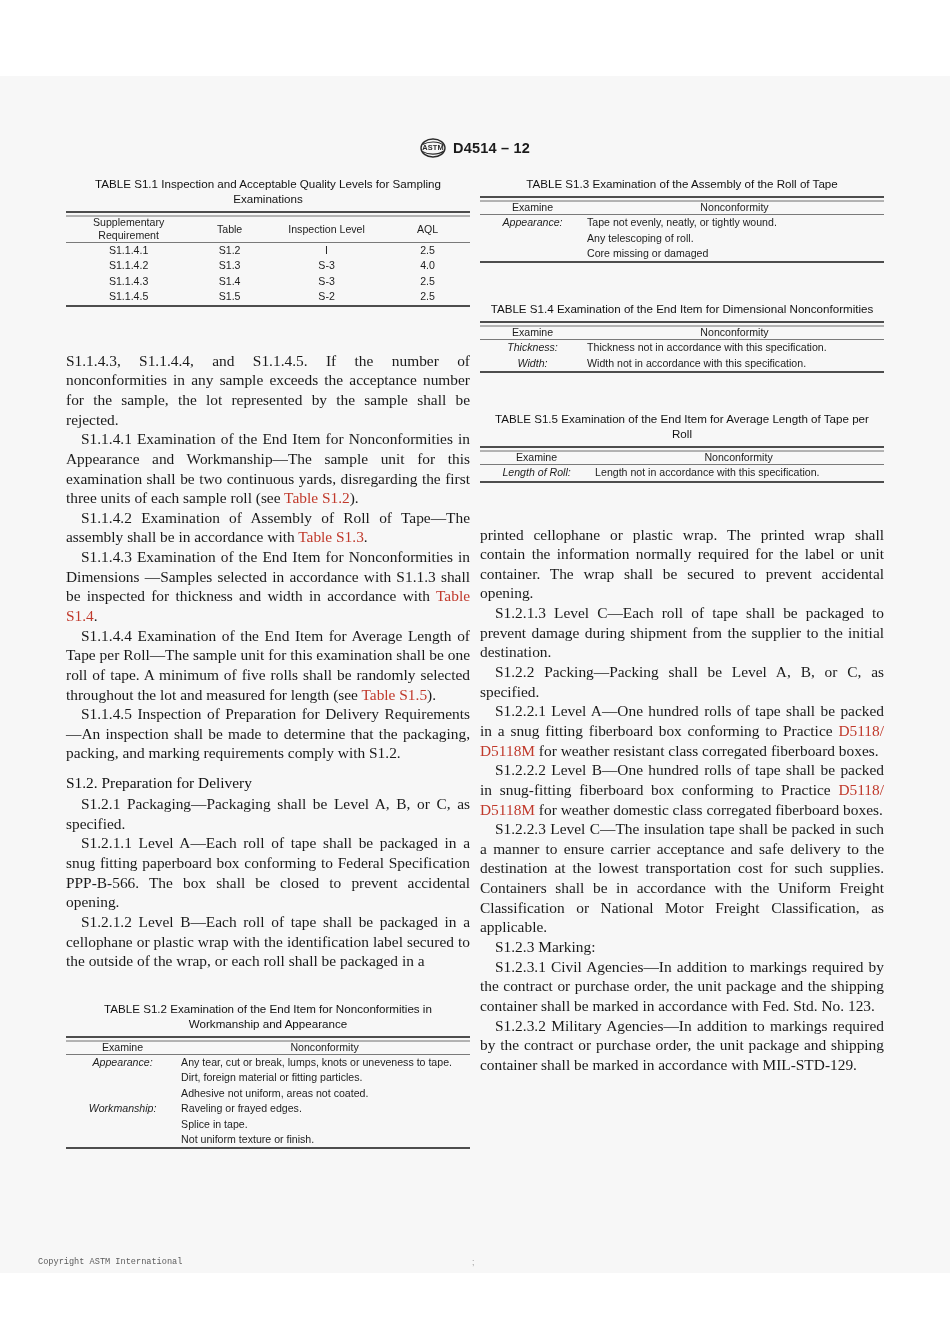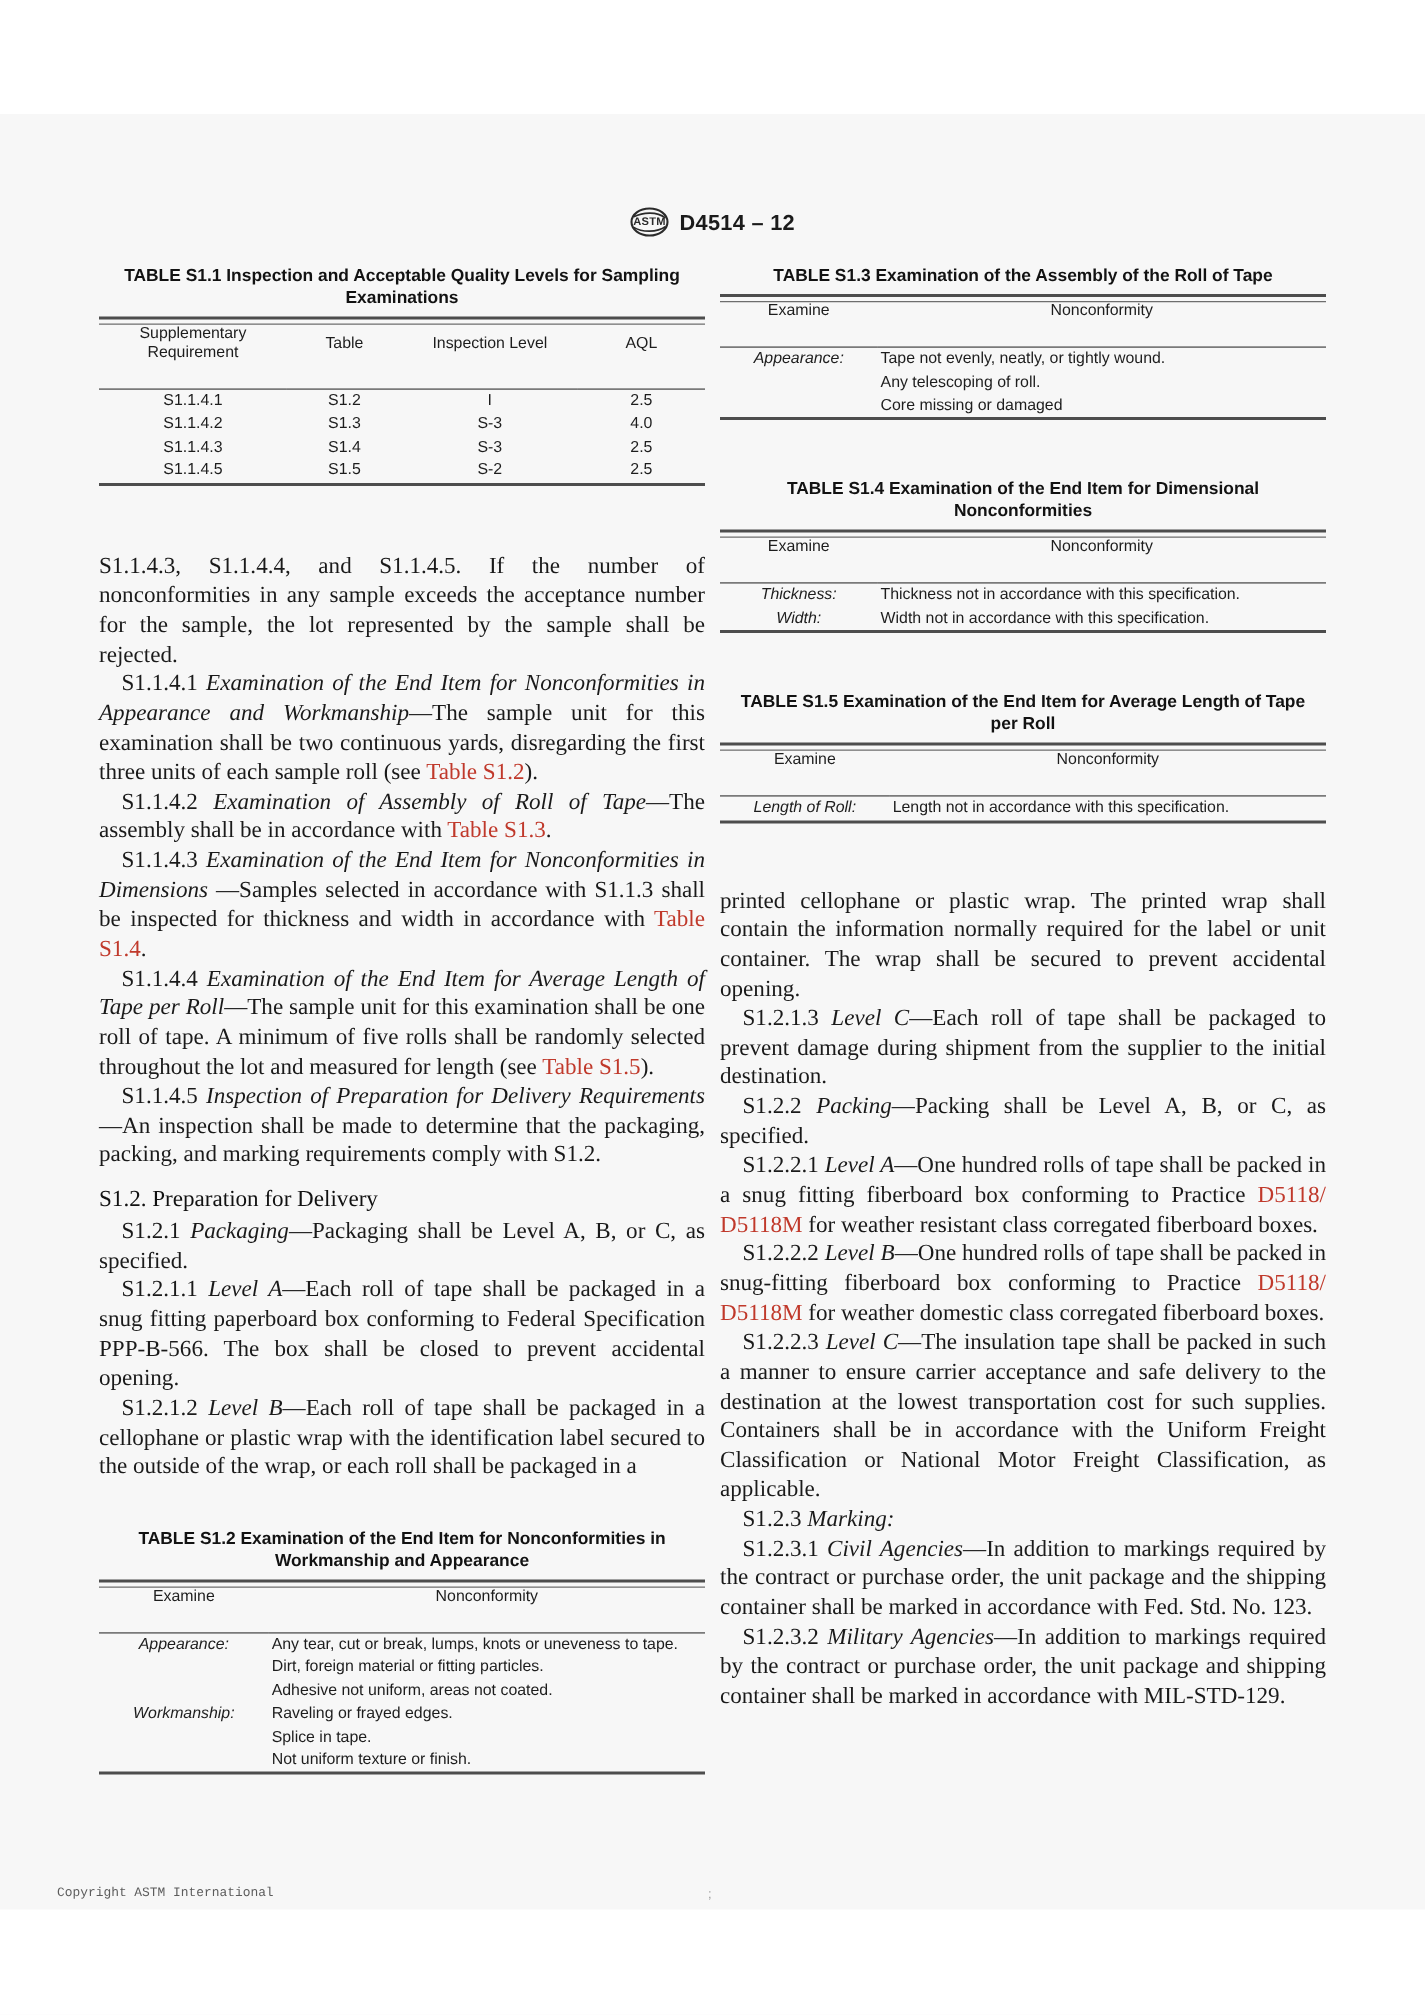--- a/index.html
+++ b/index.html
@@ -57,36 +57,36 @@
   p.body {
     margin: 0;
     font-size: 15.4px;
     line-height: 1.275;
     color: #1a1a1a;
     text-align: justify;
     text-justify: inter-word;
     hyphens: none;
   }
   p.body.ind { text-indent: 15px; }
-  .it { font-style: italic; }
+  .it { }
   .lnk { color: #c0392b; }
   h3.sec {
     margin: 11px 0 2px 0;
     font-size: 15.4px;
     font-weight: normal;
     color: #111;
     font-family: "Liberation Serif", "DejaVu Serif", serif;
   }
 
   
   .tbl { width: 100%; margin: 0; }
   .tbl-cap {
     font-family: "Liberation Sans", "DejaVu Sans", sans-serif;
     font-size: 11.6px;
-    font-weight: bold;
+    font-weight: normal;
     color: #121212;
     text-align: center;
     line-height: 1.3;
     margin-bottom: 5px;
     padding: 0 6px;
   }
   .tbl-box {
     border-top: 2.2px solid #4d4d4d;
     border-bottom: 2.2px solid #4d4d4d;
     padding: 0;
@@ -94,21 +94,21 @@
   .tbl-box.dbl-top { box-shadow: inset 0 2.6px 0 0 #f7f7f7, inset 0 3.5px 0 0 #6e6e6e; }
   table.grid {
     width: 100%;
     border-collapse: collapse;
     font-family: "Liberation Sans", "DejaVu Sans", sans-serif;
     font-size: 10.6px;
     color: #1d1d1d;
   }
   table.grid thead th {
     font-weight: normal;
-    padding: 3px 2px 17px 2px;
+    padding: 3px 2px 0 2px;
     border-bottom: 1px solid #7a7a7a;
     line-height: 1.22;
     vertical-align: middle;
     text-align: center;
   }
   table.grid tbody td {
     padding: 1.1px 2px;
     line-height: 1.25;
     vertical-align: top;
   }

